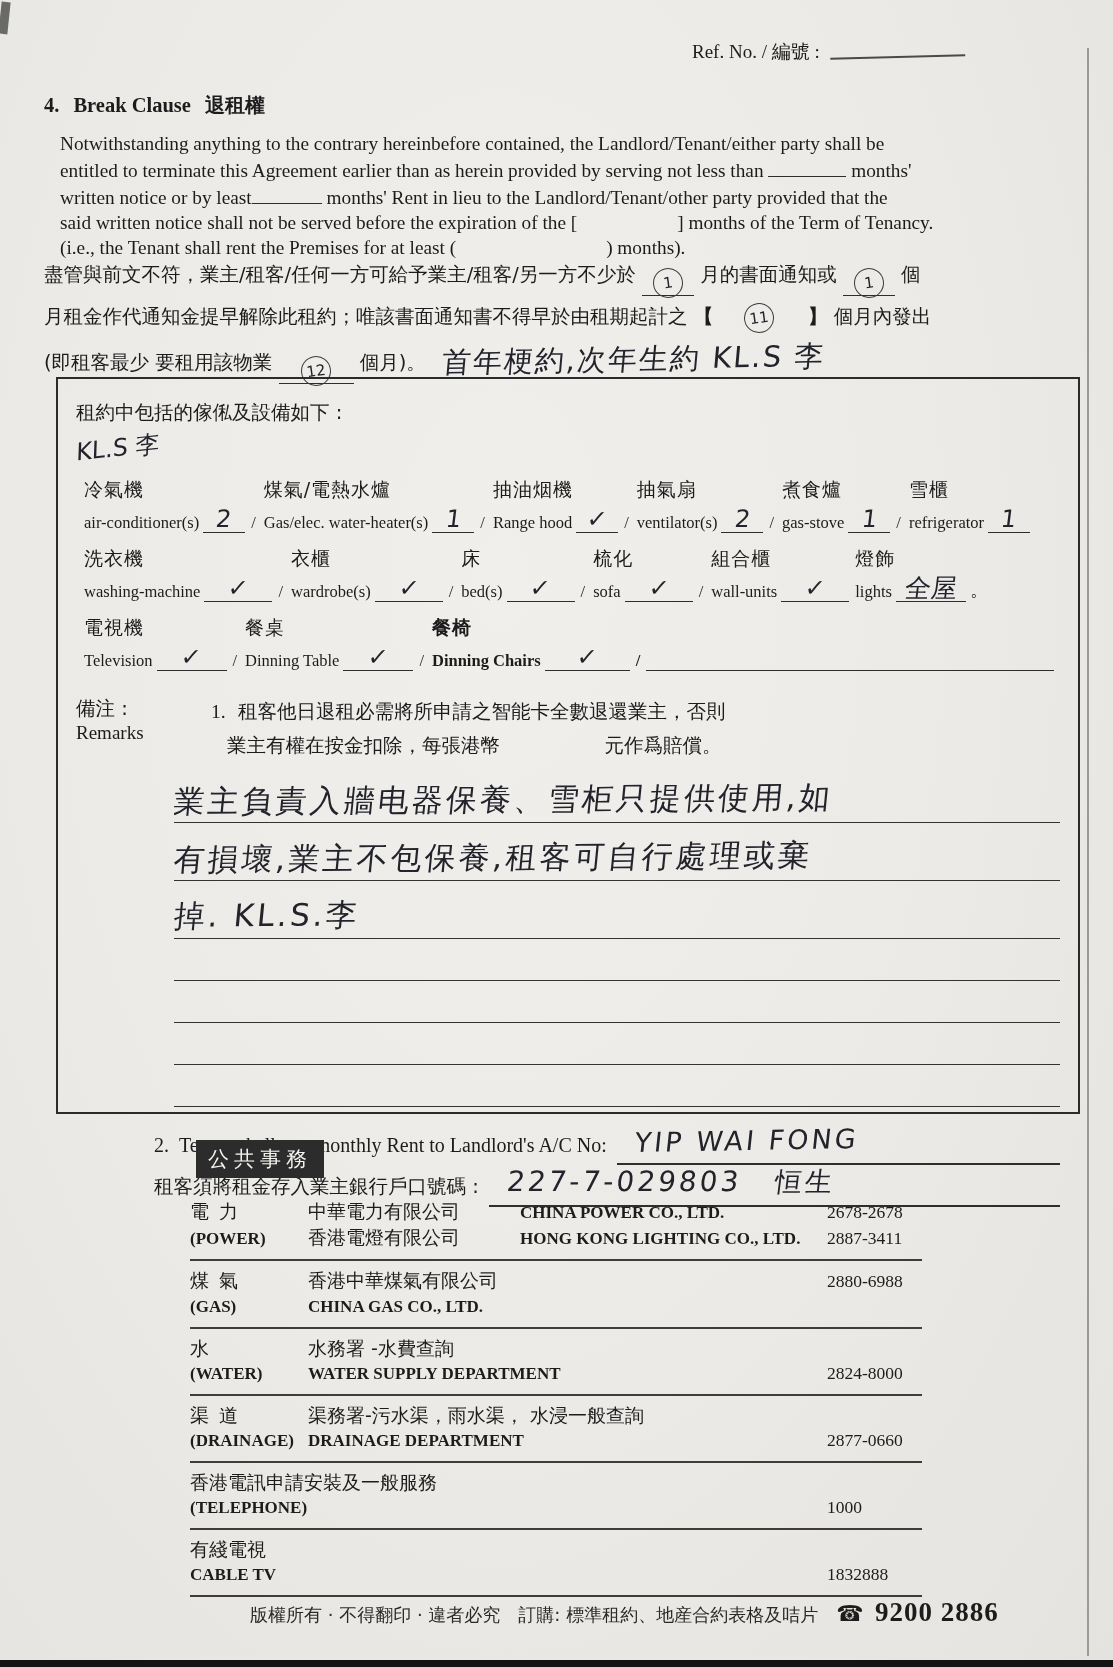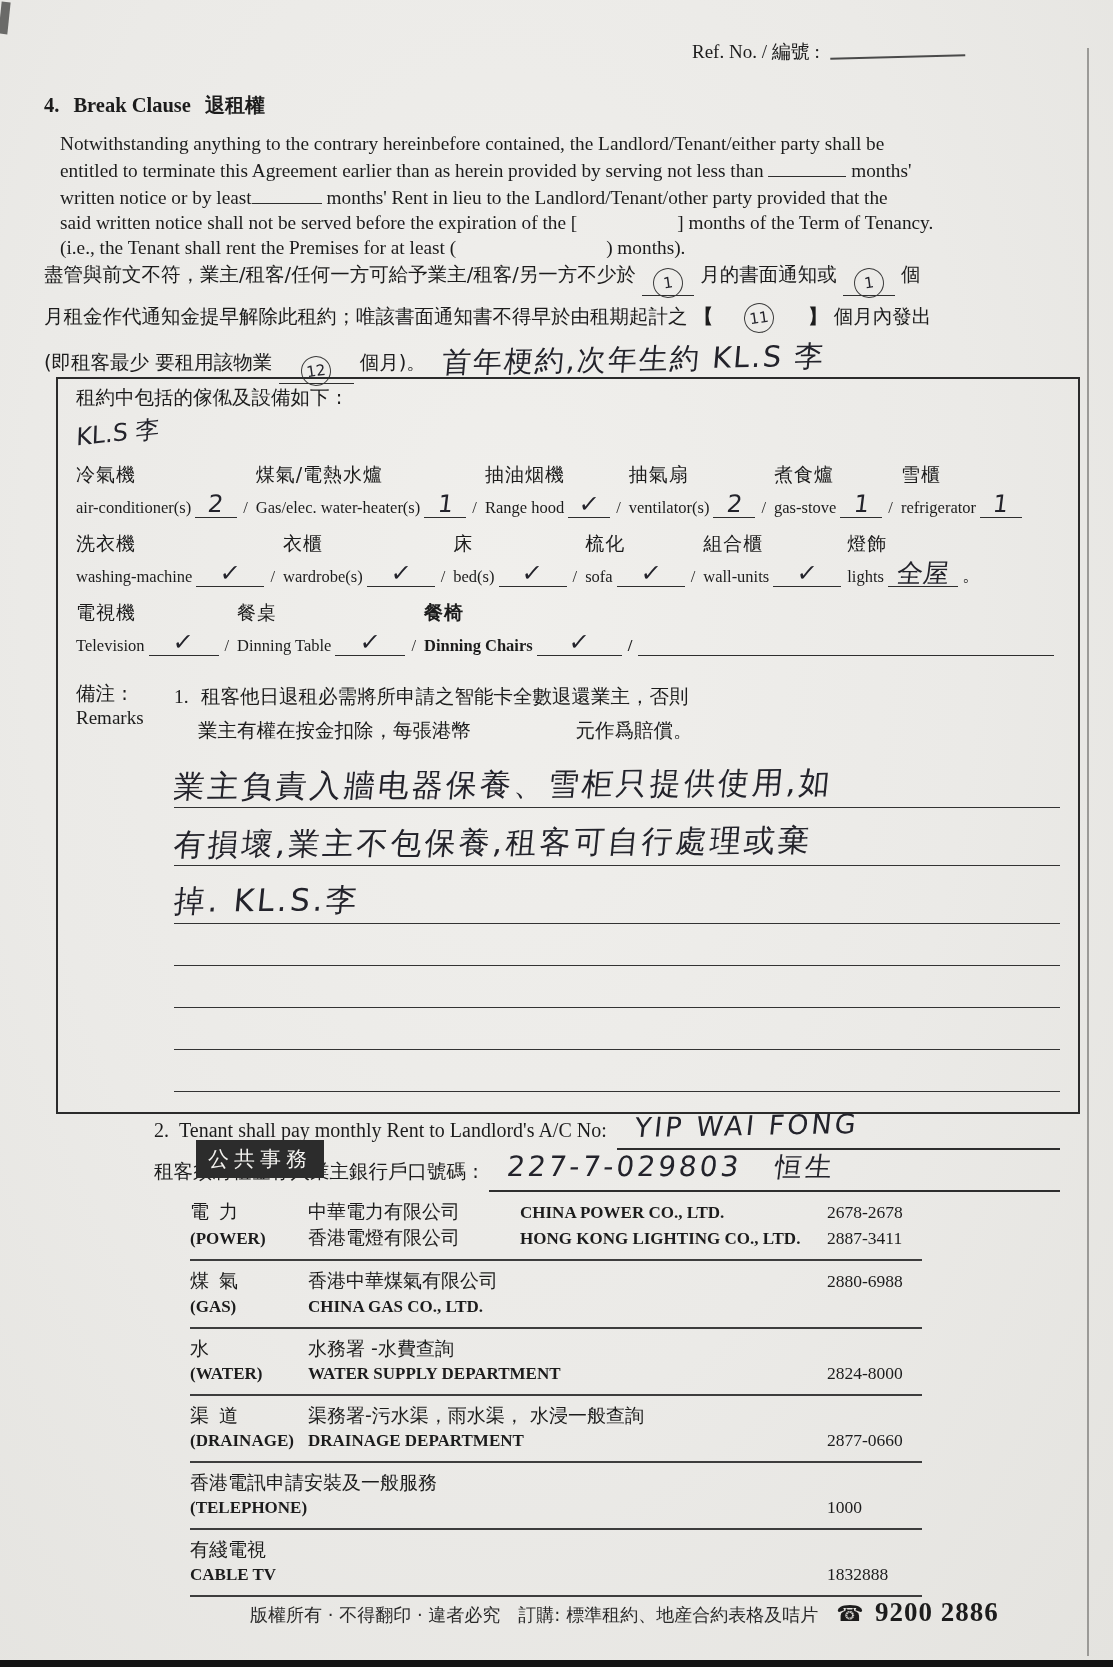--- a/index.html
+++ b/index.html
@@ -28,37 +28,37 @@
   
   .clause-zh{width:1030px;font-size:19.5px;line-height:42px;}
   .circ{display:inline-flex;align-items:center;justify-content:center;width:28px;height:28px;
         border:1.8px solid #3a3a3a;border-radius:50%;transform:rotate(-8deg);
         font-family:"DejaVu Sans",sans-serif;font-size:15px;color:#23232b;background:transparent;}
   .blc{display:inline-block;border-bottom:1.7px solid #2e2e2e;width:52px;text-align:center;height:34px;vertical-align:bottom;}
   .blc .circ{margin-bottom:-3px;}
   .note-hw{font-size:29px;letter-spacing:2px;transform:rotate(-1deg) skewX(-6deg);margin-left:10px;white-space:nowrap;}
 
   
-  .fbox{border:2px solid #2b2b2b;padding:1px 18px 0 18px;box-sizing:border-box;background:transparent;}
+  .fbox{border:2px solid #2b2b2b;padding:16px 18px 0 18px;box-sizing:border-box;background:transparent;}
   .fbox-title-zh{font-size:19.5px;margin-top:4px;}
   .fbox-title-row{display:flex;align-items:baseline;gap:55px;margin-top:6px;}
   .fbox-title-en{font-size:17.5px;}
   .sig-hw{font-size:24px;transform:rotate(-6deg) skewX(-8deg);}
-  .frow{display:flex;margin-top:13px;white-space:nowrap;}
+  .frow{display:flex;margin-top:13px;white-space:nowrap;margin-left:8px;}
   .fitem{display:inline-block;margin-right:6px;}
   .f-zh{font-size:19px;margin-bottom:3px;letter-spacing:1px;}
   .f-en{font-size:16.5px;display:flex;align-items:flex-end;gap:4px;}
   .f-bl{display:inline-block;border-bottom:1.7px solid #2e2e2e;min-width:42px;text-align:center;height:26px;}
   .f-val{font-size:24px;line-height:20px;position:relative;top:3px;}
   .f-sep{font-size:16.5px;padding:0 2px;}
   .f-suffix{font-size:18px;}
   .f-longbl{flex:1;border-bottom:1.7px solid #2e2e2e;height:26px;min-width:340px;}
 
   
-  .remarks{display:grid;grid-template-columns:98px 1fr;margin-top:24px;}
+  .remarks{display:grid;grid-template-columns:98px 1fr;margin-top:24px;gap:37px;}
   .rem-label-zh{font-size:19.5px;}
   .rem-label-en{font-size:19px;}
   .rem-line{font-size:19.5px;line-height:34px;}
   .rules{margin-left:98px;margin-top:2px;}
   .rule{border-bottom:1.6px solid #333;}
   .rule-written{height:57px;font-size:31px;letter-spacing:3px;overflow:hidden;}
   .rule-written .hw{transform:skewX(-6deg) rotate(-0.4deg);margin-top:14px;}
   .rule-empty{height:41px;}
 
   
@@ -293,21 +293,21 @@
     <div class="remarks">
       <div>
         <div class="rem-label-zh zh">備注 :</div>
         <div class="rem-label-en en">Remarks</div>
       </div>
       <div>
         <div class="rem-line zh">
           <span class="en">1.</span>&nbsp;
           <span>租客他日退租必需將所申請之智能卡全數退還業主，否則</span>
         </div>
-        <div class="rem-line zh" style="margin-left:24px;">
+        <div class="rem-line zh" style="margin-left:16px;">
           <span>業主有權在按金扣除，每張港幣</span>
           <span class="gap" style="width:92px;"></span>
           <span>元作爲賠償。</span>
         </div>
       </div>
     </div>
 
     <div class="rules">
       <div class="rule rule-written"><span class="hw">業主負責入牆电器保養、雪柜只提供使用,如</span></div>
       <div class="rule rule-written"><span class="hw">有損壞,業主不包保養,租客可自行處理或棄</span></div>

